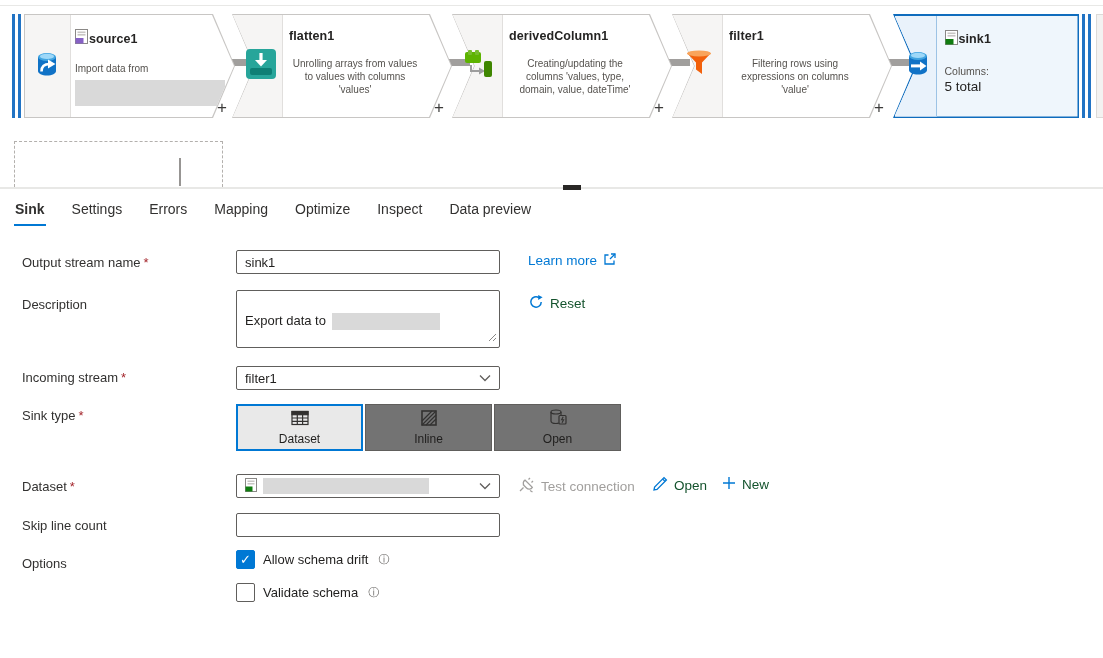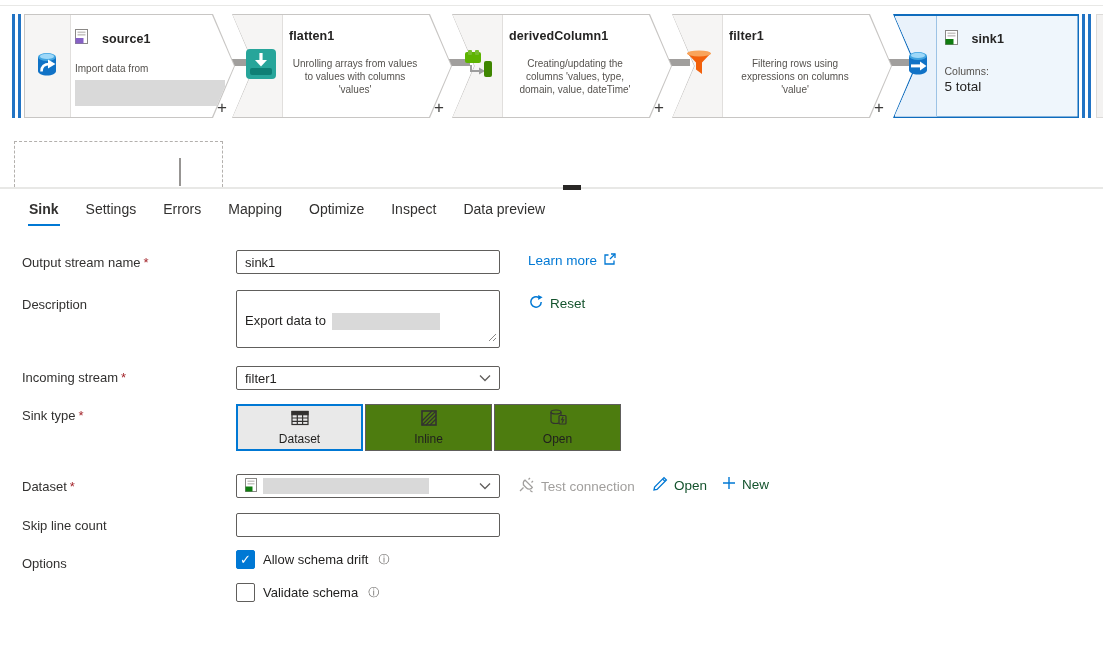--- a/index.html
+++ b/index.html
@@ -21,21 +21,21 @@
   .clip-mid   { clip-path:polygon(0 0, calc(100% - 22px) 0, 100% 50%, calc(100% - 22px) 100%, 0 100%, 22px 50%); }
   .clip-last  { clip-path:polygon(0 0, 100% 0, 100% 100%, 0 100%, 22px 50%); }
 
   .node-strip { position:absolute; left:0; top:0; bottom:0; width:46px; background:#f6f5f4; border-right:1px solid #e1dfdd; }
   .node-mid .node-strip { width:50px; }
   .node.selected .node-strip { background:#e9f2fb; border-right:1px solid #9cc3e5; }
 
   .node-content { position:relative; margin-left:52px; margin-right:30px; padding-top:14px; }
   .node-first .node-content { margin-left:50px; }
   .node-mid .node-content { margin-left:56px;text-align:center; }
-  .node-title-row { display:flex; align-items:center; gap:14px; }
+  .node-title-row { display:flex; align-items:center; gap:1px; }
   .node-title { font-size:12.5px; font-weight:700; color:#252423; letter-spacing:.1px; }
   .node-desc { margin-top:14px; font-size:10px; line-height:1.32; color:#55524e; }
   .node-redacted { margin-top:5px; width:150px; height:26px; background:#d9d9d9; }
   .sink-cols-label { margin-top:16px; font-size:10.5px; color:#55524e; }
   .sink-cols-value { margin-top:2px; font-size:13.5px; color:#252423; }
 
   .xform-icon { position:absolute; z-index:3; width:30px; height:30px; }
   .node-plus { position:absolute; z-index:4; font-size:17px; color:#3b3a39; font-weight:400; cursor:pointer; }
 
   .bluebar { position:absolute; top:14px; height:104px; width:3px; background:#2173c4; z-index:3; }
@@ -43,41 +43,41 @@
 
   .dashed-box { position:absolute; left:14px; top:141px; width:209px; height:46px; border:1px dashed #b3b0ad; border-bottom:none; background:#fff; }
   .text-cursor { position:absolute; left:164px; top:16px; width:2px; height:28px; background:#979593; }
 
   
   .divider { position:absolute; left:0; top:187px; width:1103px; height:2px; background:#e8e8e6; z-index:5; }
   .divider-handle { position:absolute; left:563px; top:-2px; width:18px; height:5px; background:#292725; }
 
   
   .panel { position:absolute; left:0; top:189px; width:1103px; height:469px; background:#fff; }
-  .tabbar { position:absolute; left:28px; top:10px; display:flex; gap:25px;justify-content:center; }
+  .tabbar { position:absolute; left:14px; top:10px; display:flex; gap:25px;justify-content:center; }
   .tab { font-size:14px; color:#323130; padding:2px 1px 7px 1px; cursor:pointer; }
   .tab.active { font-weight:700; border-bottom:2px solid #0078d4; }
 
   .flabel { position:absolute; left:22px; font-size:13px; color:#323130; }
   .req { color:#a4262c; margin-left:3px; }
 
   .field { position:absolute; left:236px; width:264px; height:24px; border:1px solid #605e5c; border-radius:2px; background:#fff; font-size:13px; color:#201f1e; display:flex; align-items:center; padding:0 8px; cursor:text; }
   .select { cursor:pointer; }
   .select .chev { margin-left:auto; display:flex; }
   .textarea { height:58px; align-items:flex-start; padding-top:22px; display:flex; cursor:text; position:absolute; }
   .inline-redacted { display:inline-block; width:108px; height:17px; background:#d9d9d9; margin-left:6px; vertical-align:middle; }
   .resize-grip { position:absolute; right:2px; bottom:2px; }
 
   .side-link { position:absolute; display:flex; align-items:center; gap:6px; font-size:13.5px; cursor:pointer; }
   .link-blue { color:#0078d4; }
   .link-dark { color:#14532d; }
   .action-gray { color:#a19f9d; cursor:default; }
 
   .sinktype-group { position:absolute; left:236px; top:215px; display:flex; gap:2px; }
-  .sinktype-btn { width:127px; height:47px; border:1px solid #605e5c; background:#4d7c0f; display:flex; flex-direction:column; align-items:center; justify-content:center; gap:3px; font-size:12px; color:#201f1e; cursor:pointer; }
+  .sinktype-btn { width:127px; height:47px; border:1px solid #605e5c; background:#737373; display:flex; flex-direction:column; align-items:center; justify-content:center; gap:3px; font-size:12px; color:#201f1e; cursor:pointer; }
   .sinktype-btn.selected { background:#e9e9e9; border:1px solid #0078d4; box-shadow:inset 0 0 0 1px #0078d4; }
 
   .cb-row { position:absolute; left:236px; display:flex; align-items:center; gap:8px; font-size:13px; color:#201f1e; }
   .checkbox { width:19px; height:19px; border:1px solid #605e5c; border-radius:2px; background:#fff; display:flex; align-items:center; justify-content:center; cursor:pointer; }
   .checkbox.checked { background:#0078d4; border-color:#0078d4; color:#fff; font-size:13px; }
   .info-glyph { font-size:11px; color:#605e5c; margin-left:2px; cursor:pointer; }
 
   .ds-redacted { width:166px; height:16px; background:#d9d9d9; margin-left:6px; }
 </style>
 </head>

